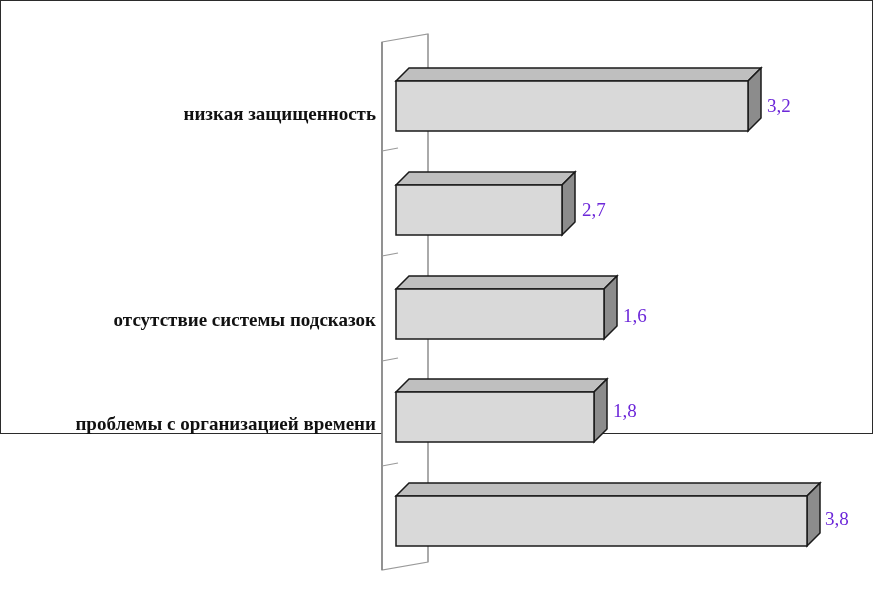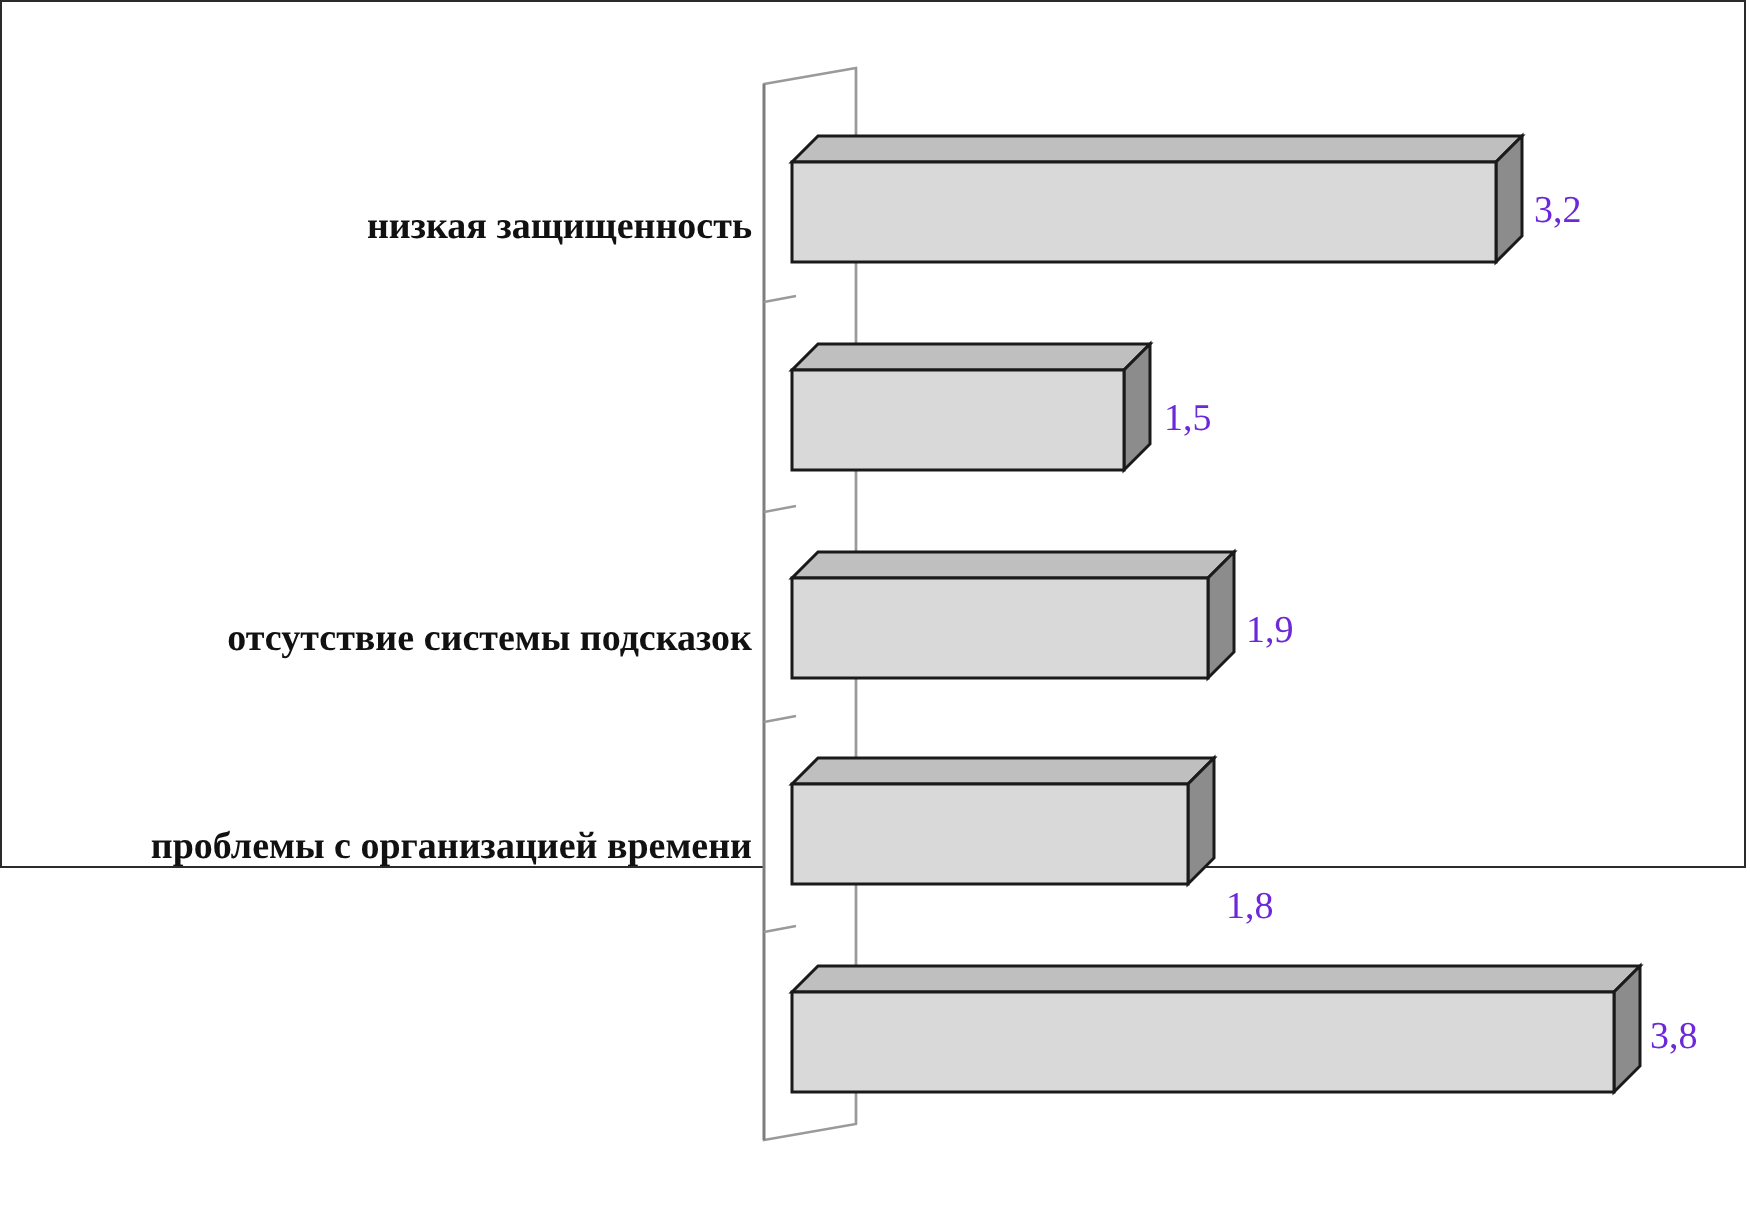--- a/index.html
+++ b/index.html
@@ -95,18 +95,18 @@
       <polygon points="806,495 819,482 819,532 806,545" fill="#8c8c8c" stroke="#1a1a1a" stroke-width="1.5"></polygon>
       <rect x="395" y="495" width="411" height="50" fill="#d9d9d9" stroke="#1a1a1a" stroke-width="1.5"></rect>
     </g>
   </svg>
 
   <div class="bar-label" style="top:103px;">низкая защищенность</div>
   <div class="bar-label" style="top:413px;">проблемы с организацией времени</div>
   <div class="bar-label" style="top:309px;">отсутствие системы подсказок</div>
 
   <div class="value-label" style="left:766px; top:95px;">3,2</div>
-  <div class="value-label" style="left:581px; top:199px;">1,5</div>
-  <div class="value-label" style="left:622px; top:305px;">1,9</div>
-  <div class="value-label" style="left:612px; top:400px;margin-top:43px;">1,8</div>
+  <div class="value-label" style="left:581px; top:199px;">2,7</div>
+  <div class="value-label" style="left:622px; top:305px;">1,6</div>
+  <div class="value-label" style="left:612px; top:400px;">1,8</div>
   <div class="value-label" style="left:824px; top:508px;">3,8</div>
 
 </div>
 
 </body></html>

